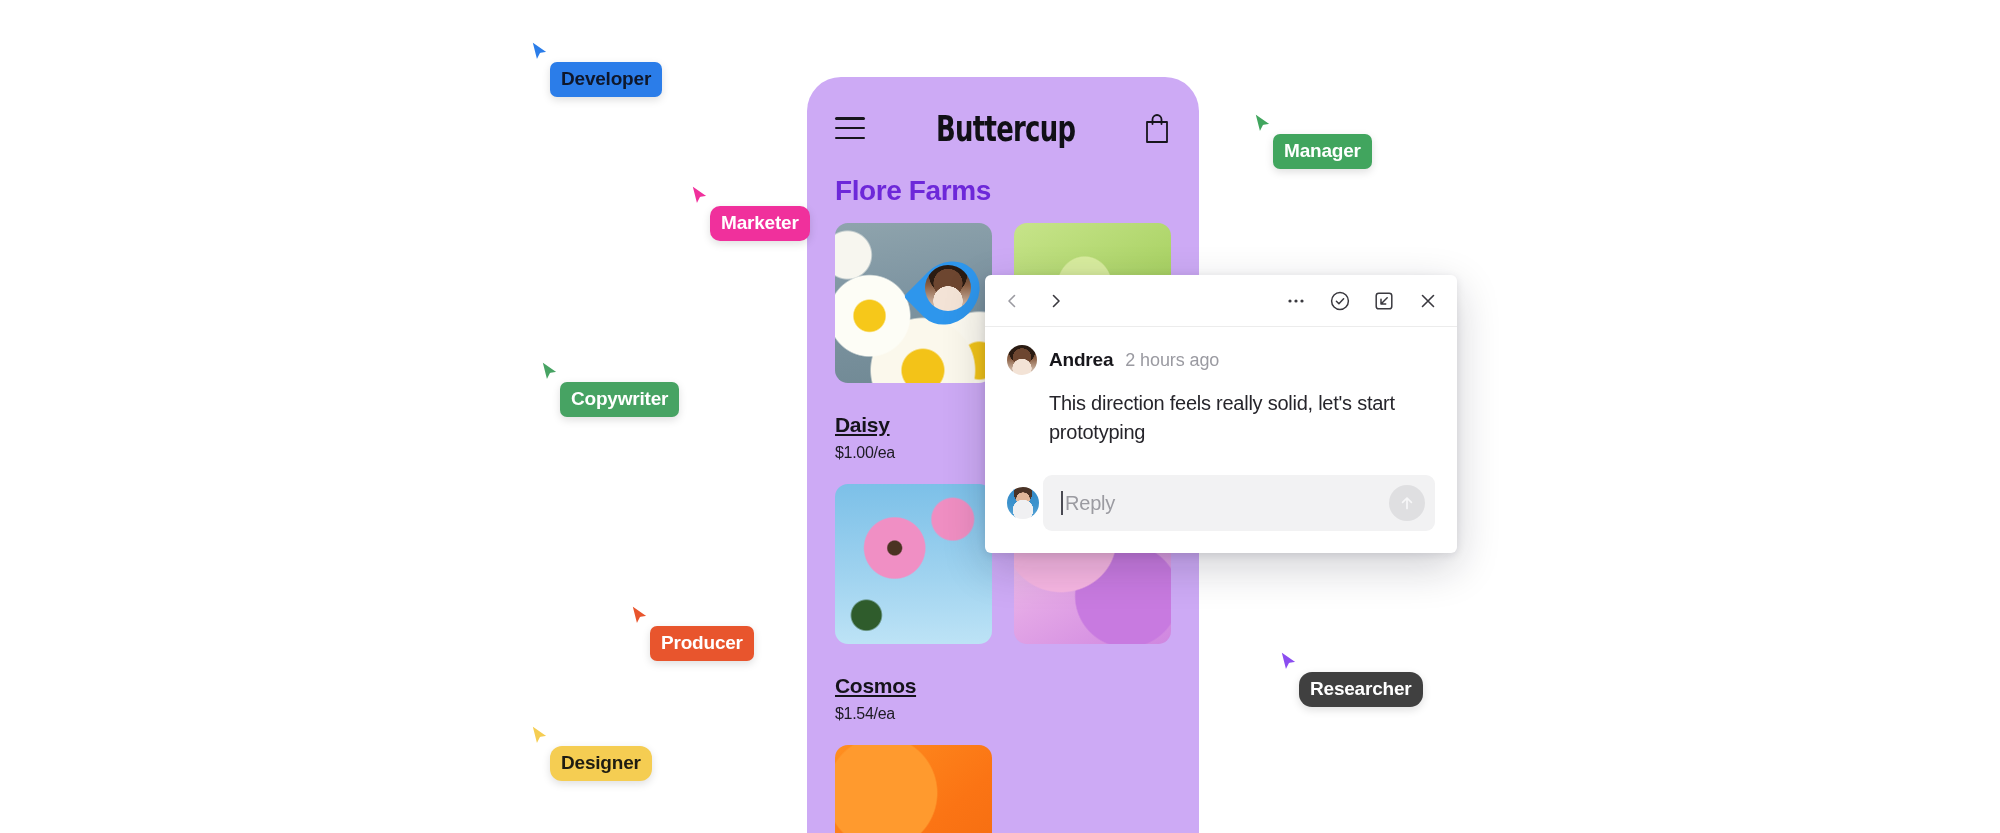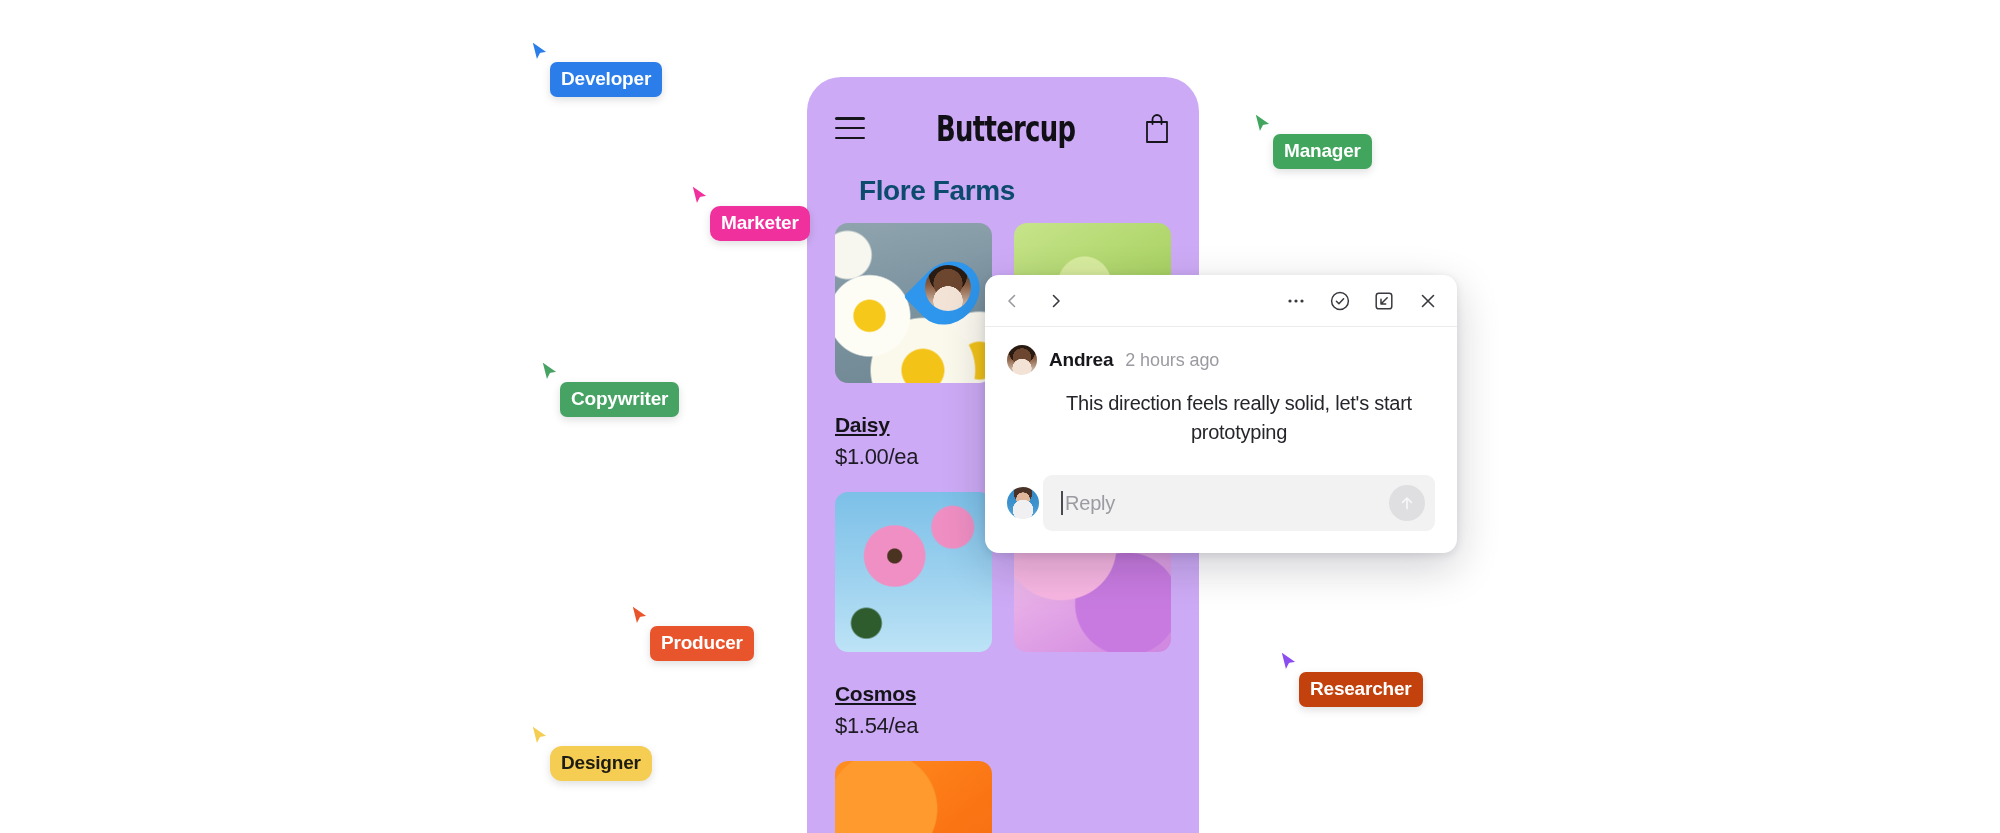--- a/index.html
+++ b/index.html
@@ -69,24 +69,23 @@
     display: flex;
     justify-content: center;
     margin-left: 4px;
   }
 
   .bag-icon { width: 28px; height: 32px; display: block; cursor: pointer; }
 
   .shop-name {
     font-size: 28px;
     font-weight: 700;
-    color: #0c4a6e;
+    color: #6d28d9;
     letter-spacing: -0.4px;
     padding: 22px 28px 16px 28px;
-    margin-left: 24px;
   }
 
   .product-grid {
     display: grid;
     grid-template-columns: 1fr 1fr;
     gap: 22px 22px;
     padding: 0 28px;
   }
 
   .product-card { position: relative; }
@@ -103,21 +102,21 @@
     margin-top: 30px;
     font-size: 21px;
     font-weight: 700;
     color: #15131a;
     letter-spacing: -0.3px;
     white-space: nowrap;
     text-decoration: underline;
   }
   .product-price {
     margin-top: 7px;
-    font-size: 22px;
+    font-size: 16px;
     font-weight: 400;
     color: #1d1b23;
     letter-spacing: -0.3px;
   }
 
   
   .ph-daisy {
     background:
       radial-gradient(circle at 22% 58%, #f6c81a 0 10%, rgba(246,200,26,0) 11%),
       radial-gradient(circle at 22% 58%, #fdfdf6 0 26%, rgba(253,253,246,0) 27%),
@@ -194,24 +193,23 @@
       linear-gradient(180deg, #3b2619 0%, #8b6045 45%, #e7d3c3 100%);
   }
 
   
   .comment-popup {
     position: absolute;
     left: 985px;
     top: 275px;
     width: 472px;
     background: #ffffff;
-    border-radius: 14px;
+    border-radius: 6px;
     box-shadow: 0 14px 44px rgba(20,20,40,0.20), 0 2px 8px rgba(20,20,40,0.10);
     overflow: hidden;
-    text-align: center;
   }
 
   .popup-toolbar {
     display: flex;
     align-items: center;
     height: 52px;
     padding: 0 16px 0 14px;
     border-bottom: 1px solid #ececec;
   }
   .nav-group { display: flex; align-items: center; gap: 18px; }
@@ -431,21 +429,21 @@
         </div>
       </div>
     </div>
 
   </div>
 
   <div class="cursor-group" style="left:528px; top:38px;">
     <svg class="cursor-arrow" viewBox="0 0 26 30">
       <path d="M3 2l18 12.5-8.2 1.3L8.6 24 3 2z" fill="#2b7de9" stroke="#ffffff" stroke-width="2.2" stroke-linejoin="round"></path>
     </svg>
-    <div class="cursor-label" style="background:#2b7de9; color:#ffffff;">Developer</div>
+    <div class="cursor-label" style="background:#2b7de9; color:#0f172a;">Developer</div>
   </div>
 
   <div class="cursor-group" style="left:1251px; top:110px;">
     <svg class="cursor-arrow" viewBox="0 0 26 30">
       <path d="M3 2l18 12.5-8.2 1.3L8.6 24 3 2z" fill="#41a55e" stroke="#ffffff" stroke-width="2.2" stroke-linejoin="round"></path>
     </svg>
     <div class="cursor-label" style="background:#41a55e; color:#ffffff;">Manager</div>
   </div>
 
   <div class="cursor-group" style="left:688px; top:182px;">
@@ -466,21 +464,21 @@
     <svg class="cursor-arrow" viewBox="0 0 26 30">
       <path d="M3 2l18 12.5-8.2 1.3L8.6 24 3 2z" fill="#e8552d" stroke="#ffffff" stroke-width="2.2" stroke-linejoin="round"></path>
     </svg>
     <div class="cursor-label" style="background:#e8552d; color:#ffffff;">Producer</div>
   </div>
 
   <div class="cursor-group" style="left:1277px; top:648px;">
     <svg class="cursor-arrow" viewBox="0 0 26 30">
       <path d="M3 2l18 12.5-8.2 1.3L8.6 24 3 2z" fill="#8b4df0" stroke="#ffffff" stroke-width="2.2" stroke-linejoin="round"></path>
     </svg>
-    <div class="cursor-label" style="background:#c2410c; color:#ffffff;">Researcher</div>
+    <div class="cursor-label" style="background:#404040; color:#ffffff;border-radius:13px;">Researcher</div>
   </div>
 
   <div class="cursor-group" style="left:528px; top:722px;">
     <svg class="cursor-arrow" viewBox="0 0 26 30">
       <path d="M3 2l18 12.5-8.2 1.3L8.6 24 3 2z" fill="#f5cd52" stroke="#ffffff" stroke-width="2.2" stroke-linejoin="round"></path>
     </svg>
     <div class="cursor-label" style="background:#f5cd52; color:#1e1c12;border-radius:12px;">Designer</div>
   </div>
 
 </div>

